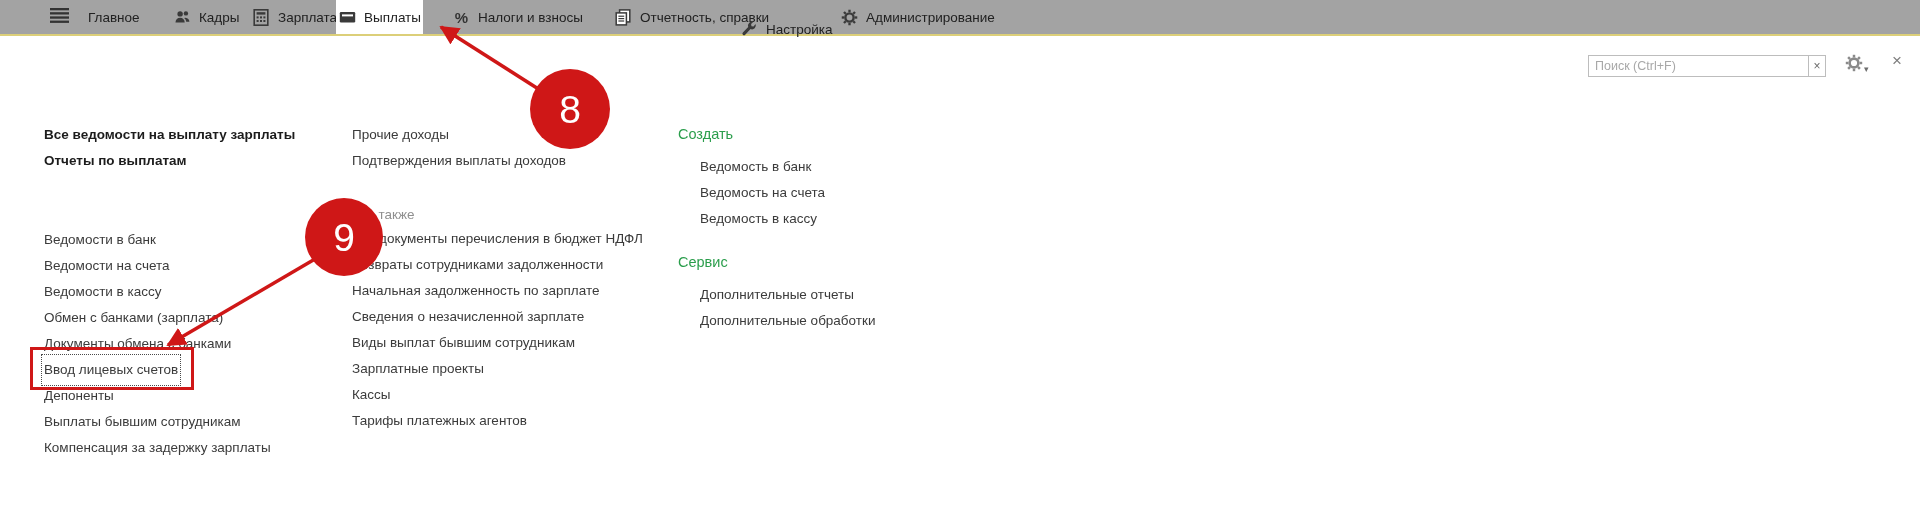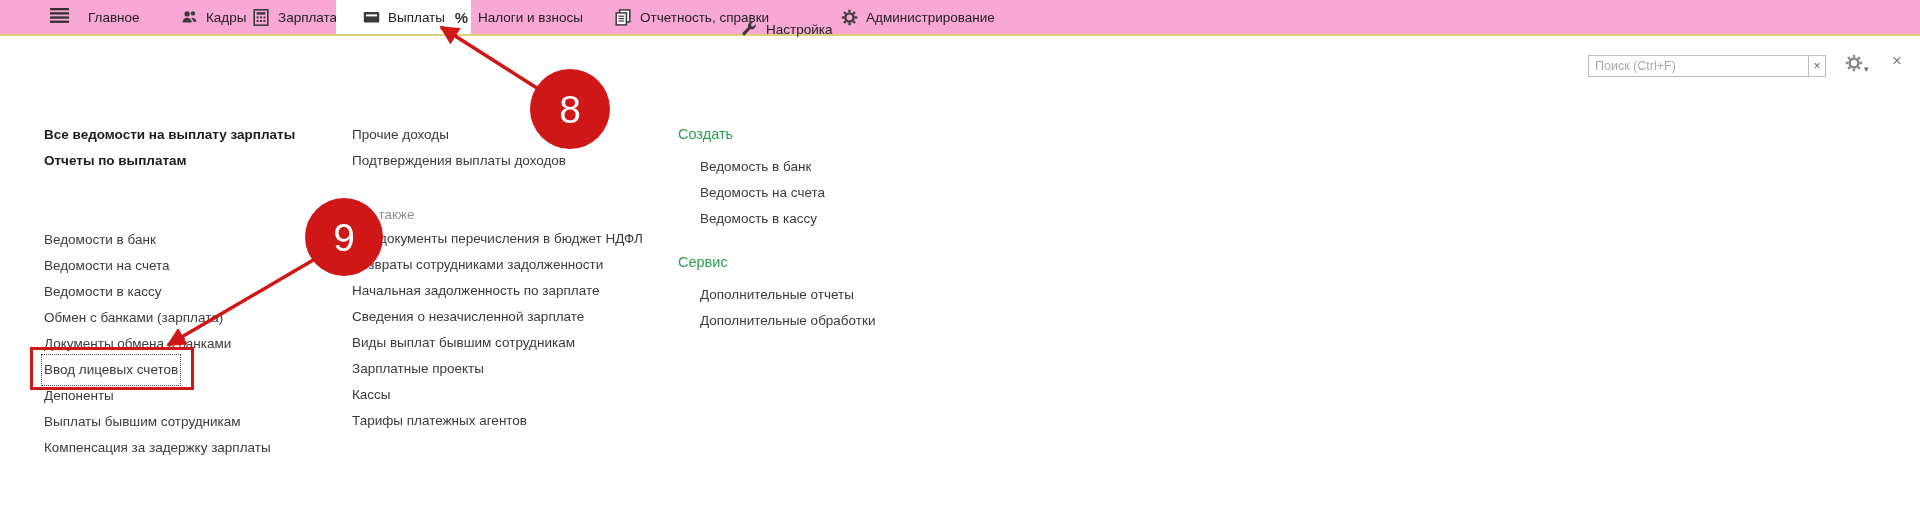--- a/index.html
+++ b/index.html
@@ -3,29 +3,29 @@
 <meta charset="utf-8">
 <style>
   html,body{margin:0;padding:0;}
   body{
     width:1920px;height:509px;position:relative;overflow:hidden;
     background:#ffffff;font-family:"Liberation Sans",sans-serif;
     -webkit-font-smoothing:antialiased;
   }
   
   .topbar{position:absolute;left:0;top:0;width:1920px;height:34px;
-    background:#f9a8d4;border-bottom:2px solid #dccf79;z-index:5;}
+    background:#a3a3a3;border-bottom:2px solid #dccf79;z-index:5;}
   .menu-btn{position:absolute;left:45px;top:0;height:34px;width:28px;
     display:flex;align-items:center;justify-content:center;cursor:pointer;}
   .tab{position:absolute;top:0;height:34px;display:flex;align-items:center;gap:8px;
     font-size:13.5px;color:#212121;padding:0 6px;cursor:pointer;white-space:nowrap;}
   .tab .ticon{width:18px;height:17px;display:inline-flex;align-items:center;justify-content:center;}
-  .tab.active{background:#ffffff;padding:0 26px;}
+  .tab.active{background:#ffffff;padding:0 2px;}
   .tab:nth-child(1){left:82px;}
-  .tab:nth-child(2){left:174px;}
+  .tab:nth-child(2){left:167px;}
   .tab:nth-child(3){left:246px;}
   .tab:nth-child(4){left:336px;}
   .tab:nth-child(5){left:446px;}
   .tab:nth-child(6){left:608px;gap:8px;}
   .tab:nth-child(7){left:734px;margin-top:12px;}
   .tab:nth-child(8){left:834px;}
   
   .menu-panel{position:absolute;left:0;top:36px;width:1920px;height:473px;background:#fff;}
   .f-link{height:26px;line-height:26px;font-size:13.5px;font-weight:bold;color:#1c1c1c;cursor:pointer;white-space:nowrap;}
   .link{height:26px;line-height:26px;font-size:13.5px;color:#3b3b3b;cursor:pointer;white-space:nowrap;}

